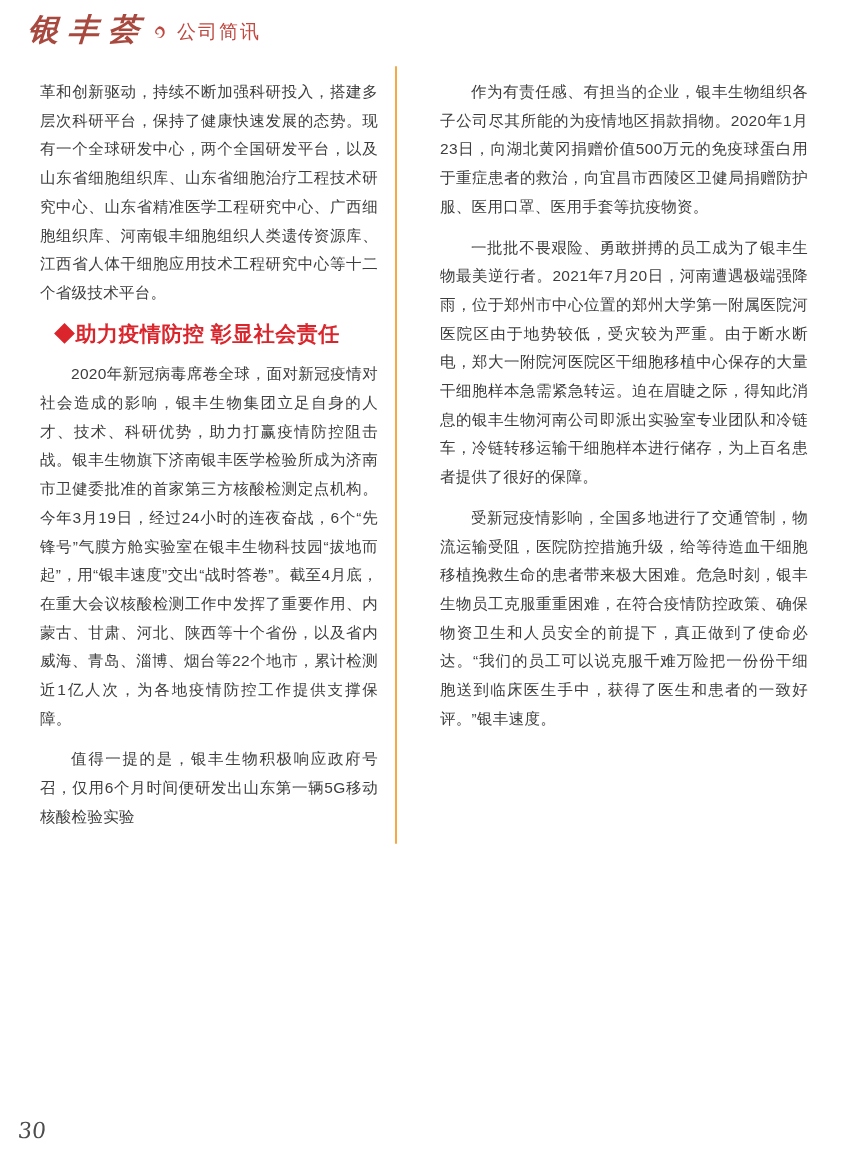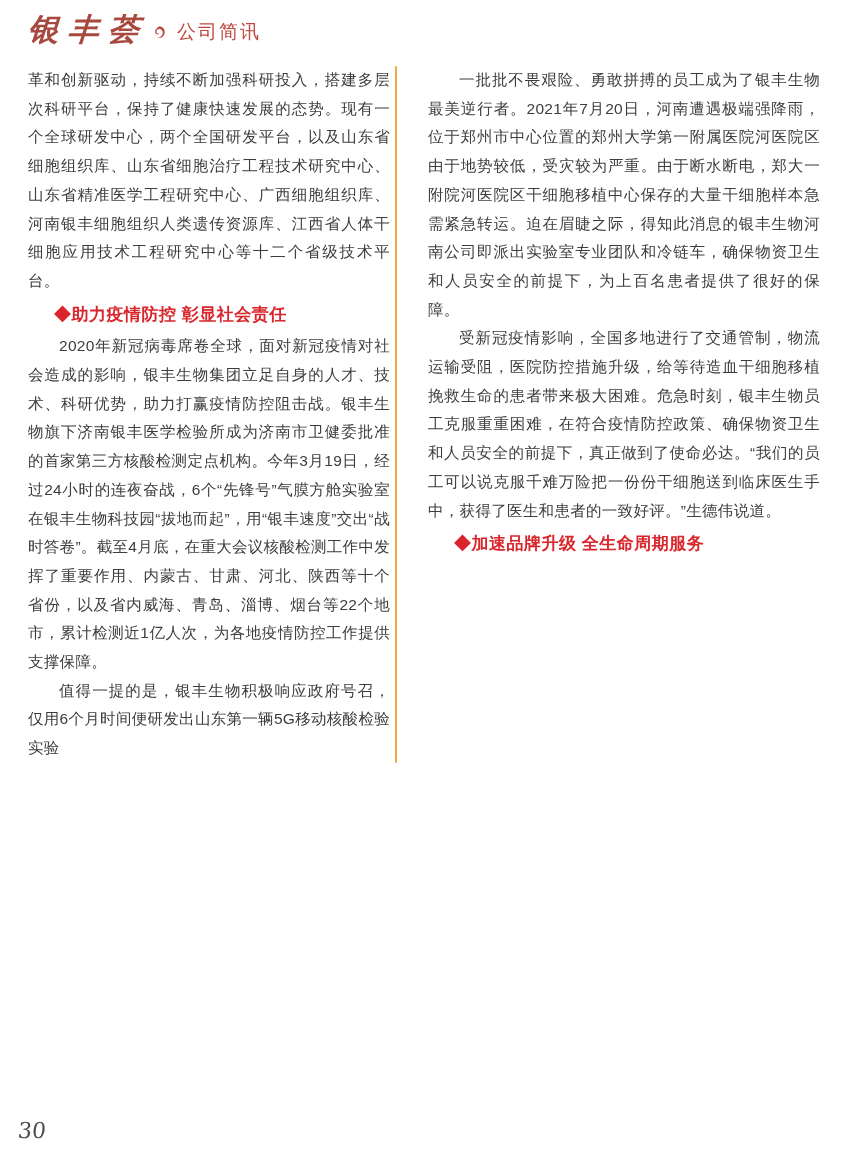--- a/index.html
+++ b/index.html
@@ -54,34 +54,34 @@
   .col { display: block; }
   .col-left  { width: 362px; }
   .col-right { width: 392px; margin-left: 31px; }
   .divider {
     width: 2px;
     background: #f6a844;
     margin-left: 5px;
     border-radius: 1px;
   }
   .para {
-    margin: 0;
+    margin: 12px;
     font-size: 15.5px;
     line-height: 28.7px;
     color: #3d3d3d;
     text-align: justify;
     text-justify: inter-character;
     text-indent: 2em;
     letter-spacing: 0.3px;
   }
   .para.no-indent { text-indent: 0; }
   .heading {
     margin: 5px 0 3px 0;
     padding-left: 26px;
-    font-size: 17px;
+    font-size: 21px;
     line-height: 28.7px;
     font-weight: bold;
     color: #d9252b;
     letter-spacing: 0.5px;
   }
   
   .page-number {
     position: absolute;
     left: 18px;
     top: 1118px;
@@ -111,23 +111,23 @@
     <section class="col col-left">
       <p class="para no-indent">革和创新驱动，持续不断加强科研投入，搭建多层次科研平台，保持了健康快速发展的态势。现有一个全球研发中心，两个全国研发平台，以及山东省细胞组织库、山东省细胞治疗工程技术研究中心、山东省精准医学工程研究中心、广西细胞组织库、河南银丰细胞组织人类遗传资源库、江西省人体干细胞应用技术工程研究中心等十二个省级技术平台。</p>
       <h2 class="heading">◆助力疫情防控 彰显社会责任</h2>
       <p class="para">2020年新冠病毒席卷全球，面对新冠疫情对社会造成的影响，银丰生物集团立足自身的人才、技术、科研优势，助力打赢疫情防控阻击战。银丰生物旗下济南银丰医学检验所成为济南市卫健委批准的首家第三方核酸检测定点机构。今年3月19日，经过24小时的连夜奋战，6个“先锋号”气膜方舱实验室在银丰生物科技园“拔地而起”，用“银丰速度”交出“战时答卷”。截至4月底，在重大会议核酸检测工作中发挥了重要作用、内蒙古、甘肃、河北、陕西等十个省份，以及省内威海、青岛、淄博、烟台等22个地市，累计检测近1亿人次，为各地疫情防控工作提供支撑保障。</p>
       <p class="para">值得一提的是，银丰生物积极响应政府号召，仅用6个月时间便研发出山东第一辆5G移动核酸检验实验</p>
     </section>
 
     <div class="divider"></div>
 
     <section class="col col-right">
-      <p class="para">一批批不畏艰险、勇敢拼搏的员工成为了银丰生物最美逆行者。2021年7月20日，河南遭遇极端强降雨，位于郑州市中心位置的郑州大学第一附属医院河医院区由于地势较低，受灾较为严重。由于断水断电，郑大一附院河医院区干细胞移植中心保存的大量干细胞样本急需紧急转运。迫在眉睫之际，得知此消息的银丰生物河南公司即派出实验室专业团队和冷链车，确保物资卫生和人员安全的前提下，为上百名患者提供了很好的保障。</p>
-      <p class="para">受新冠疫情影响，全国多地进行了交通管制，物流运输受阻，医院防控措施升级，给等待造血干细胞移植挽救生命的患者带来极大困难。危急时刻，银丰生物员工克服重重困难，在符合疫情防控政策、确保物资卫生和人员安全的前提下，真正做到了使命必达。“我们的员工可以说克服千难万险把一份份干细胞送到临床医生手中，获得了医生和患者的一致好评。”生德伟说道。</p>
-      <h2 class="heading">◆加速品牌升级 全生命周期服务</h2>
+      <p class="para">作为有责任感、有担当的企业，银丰生物组织各子公司尽其所能的为疫情地区捐款捐物。2020年1月23日，向湖北黄冈捐赠价值500万元的免疫球蛋白用于重症患者的救治，向宜昌市西陵区卫健局捐赠防护服、医用口罩、医用手套等抗疫物资。</p>
+      <p class="para">一批批不畏艰险、勇敢拼搏的员工成为了银丰生物最美逆行者。2021年7月20日，河南遭遇极端强降雨，位于郑州市中心位置的郑州大学第一附属医院河医院区由于地势较低，受灾较为严重。由于断水断电，郑大一附院河医院区干细胞移植中心保存的大量干细胞样本急需紧急转运。迫在眉睫之际，得知此消息的银丰生物河南公司即派出实验室专业团队和冷链车，冷链转移运输干细胞样本进行储存，为上百名患者提供了很好的保障。</p>
+      <p class="para">受新冠疫情影响，全国多地进行了交通管制，物流运输受阻，医院防控措施升级，给等待造血干细胞移植挽救生命的患者带来极大困难。危急时刻，银丰生物员工克服重重困难，在符合疫情防控政策、确保物资卫生和人员安全的前提下，真正做到了使命必达。“我们的员工可以说克服千难万险把一份份干细胞送到临床医生手中，获得了医生和患者的一致好评。”银丰速度。</p>
     </section>
 
   </main>
 
   <footer>
     <span class="page-number">30</span>
   </footer>
 
 </div>
 

